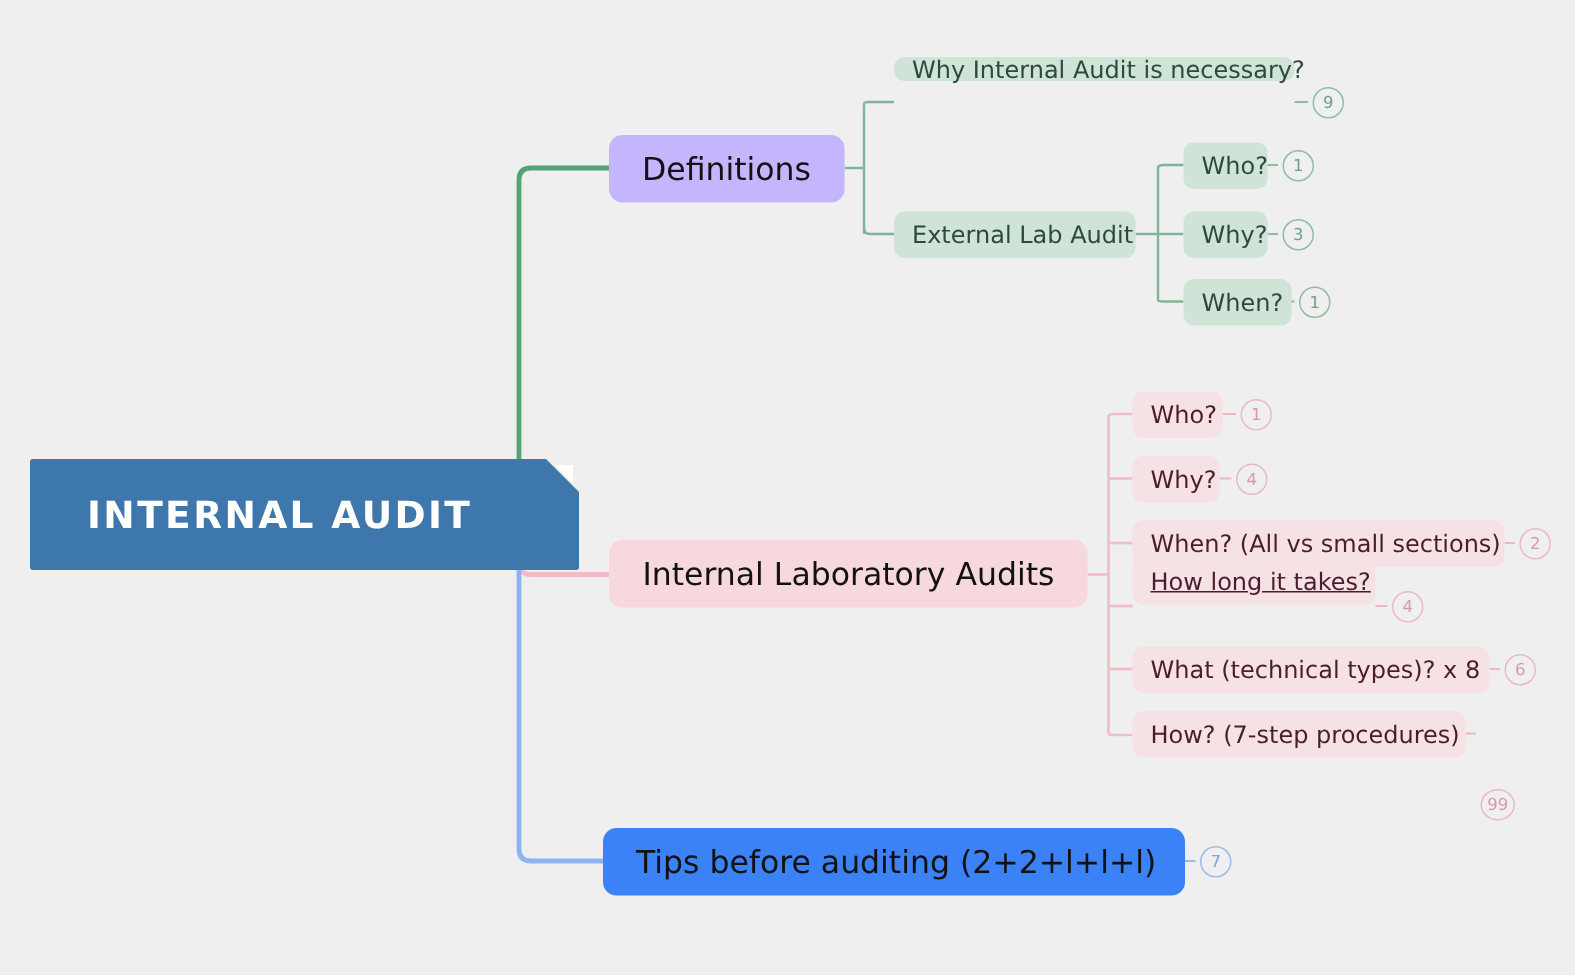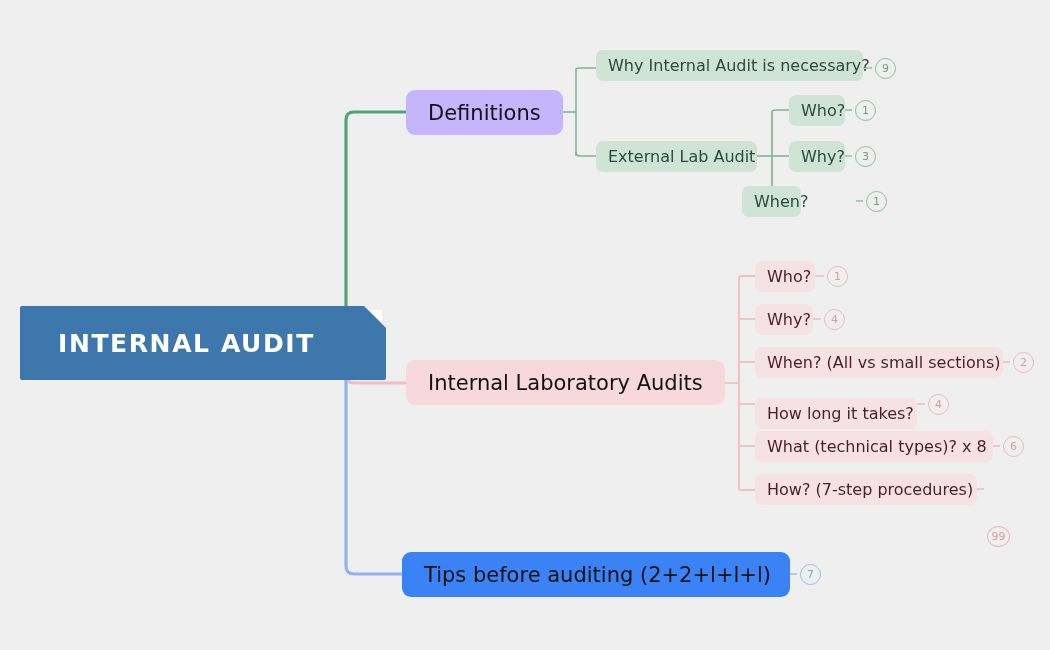--- a/index.html
+++ b/index.html
@@ -166,21 +166,21 @@
     <span>INTERNAL AUDIT</span>
     <span class="fold">
       <span class="fold-inner"></span>
     </span>
   </div>
 
   <div class="node l1 green" style="left:406px; top:90px; width:157px; height:45px;">
     <span>Definitions</span>
   </div>
 
-  <div class="node l2 green" style="left:596px; top:50px; width:267px; height:31px;">
+  <div class="node l2 green" style="left:596px; top:38px; width:267px; height:16px;">
     <span>Why Internal Audit is necessary?</span>
   </div>
   <div class="badge b-green" style="left:875px; top:58px;">
     <span>9</span>
   </div>
 
   <div class="node l2 green" style="left:596px; top:141px; width:161px; height:31px;">
     <span>External Lab Audit</span>
   </div>
 
@@ -191,28 +191,28 @@
     <span>1</span>
   </div>
 
   <div class="node l3 green" style="left:789px; top:141px; width:56px; height:31px;">
     <span>Why?</span>
   </div>
   <div class="badge b-green" style="left:855px; top:146px;">
     <span>3</span>
   </div>
 
-  <div class="node l3 green" style="left:742px; top:186px; width:59px; height:31px;">
+  <div class="node l3 green" style="left:789px; top:186px; width:72px; height:31px;">
     <span>When?</span>
   </div>
   <div class="badge b-green" style="left:866px; top:191px;">
     <span>1</span>
   </div>
 
-  <div class="node l1 pink" style="left:406px; top:360px; width:319px; height:45px;">
+  <div class="node l1 pink" style="left:406px; top:360px; width:319px; height:45px;justify-content:flex-end;">
     <span>Internal Laboratory Audits</span>
   </div>
 
   <div class="node l2 pink" style="left:755px; top:261px; width:60px; height:31px;">
     <span>Who?</span>
   </div>
   <div class="badge b-pink" style="left:827px; top:266px;">
     <span>1</span>
   </div>
 
@@ -223,21 +223,21 @@
     <span>4</span>
   </div>
 
   <div class="node l2 pink" style="left:755px; top:347px; width:248px; height:31px;">
     <span>When? (All vs small sections)</span>
   </div>
   <div class="badge b-pink" style="left:1013px; top:352px;">
     <span>2</span>
   </div>
 
-  <div class="node l2 pink" style="left:755px; top:398px; width:162px; height:31px;">
+  <div class="node l2 pink" style="left:755px; top:372px; width:162px; height:31px;text-decoration:underline;">
     <span>How long it takes?</span>
   </div>
   <div class="badge b-pink" style="left:928px; top:394px;">
     <span>4</span>
   </div>
 
   <div class="node l2 pink" style="left:755px; top:431px; width:238px; height:31px;">
     <span>What (technical types)? x 8</span>
   </div>
   <div class="badge b-pink" style="left:1003px; top:436px;">

